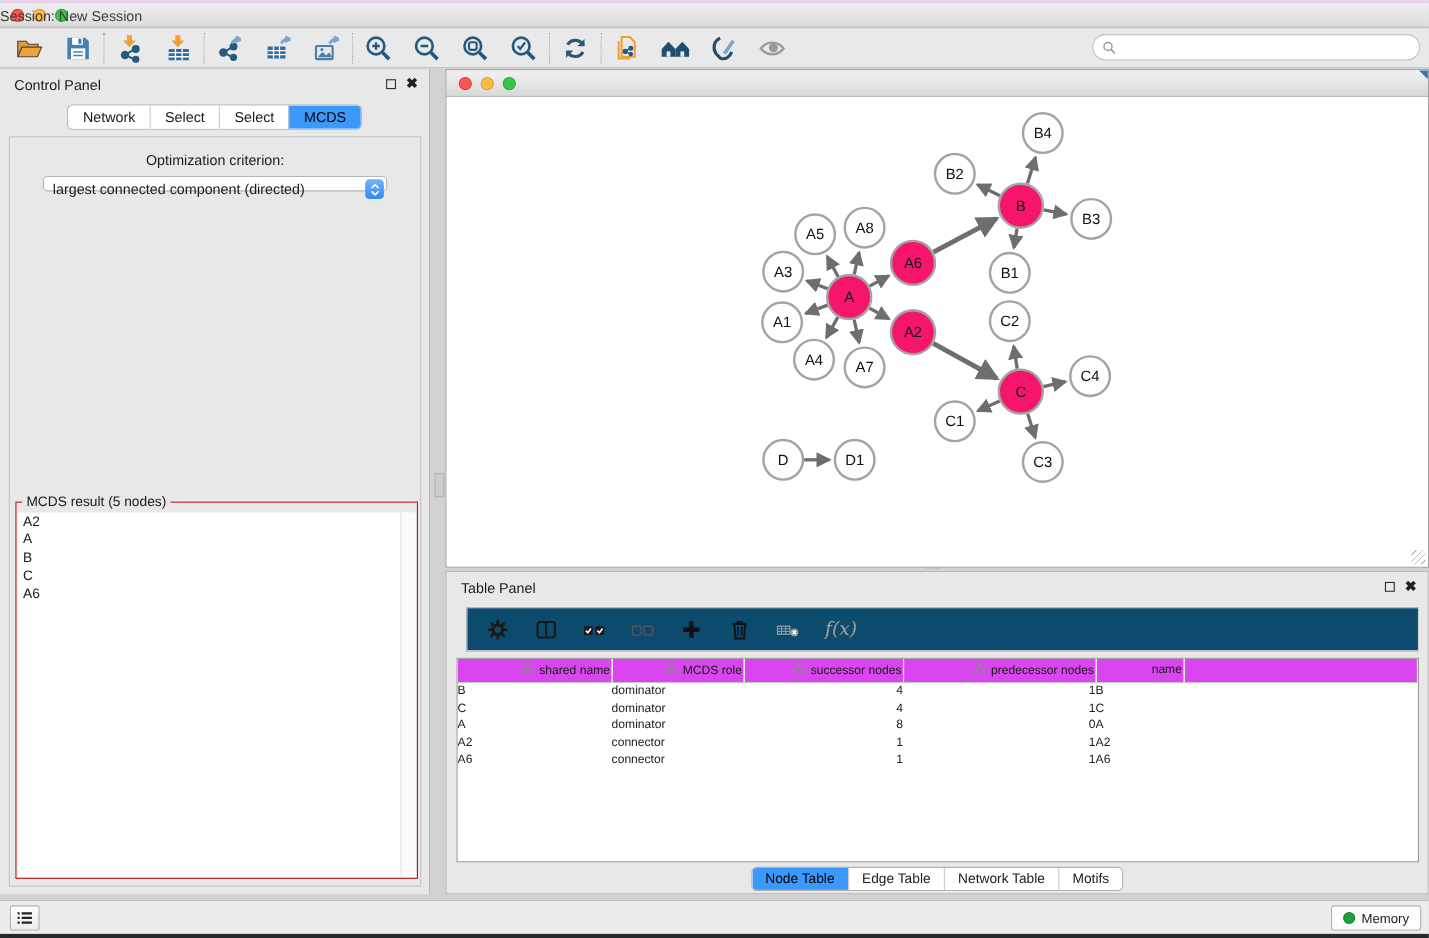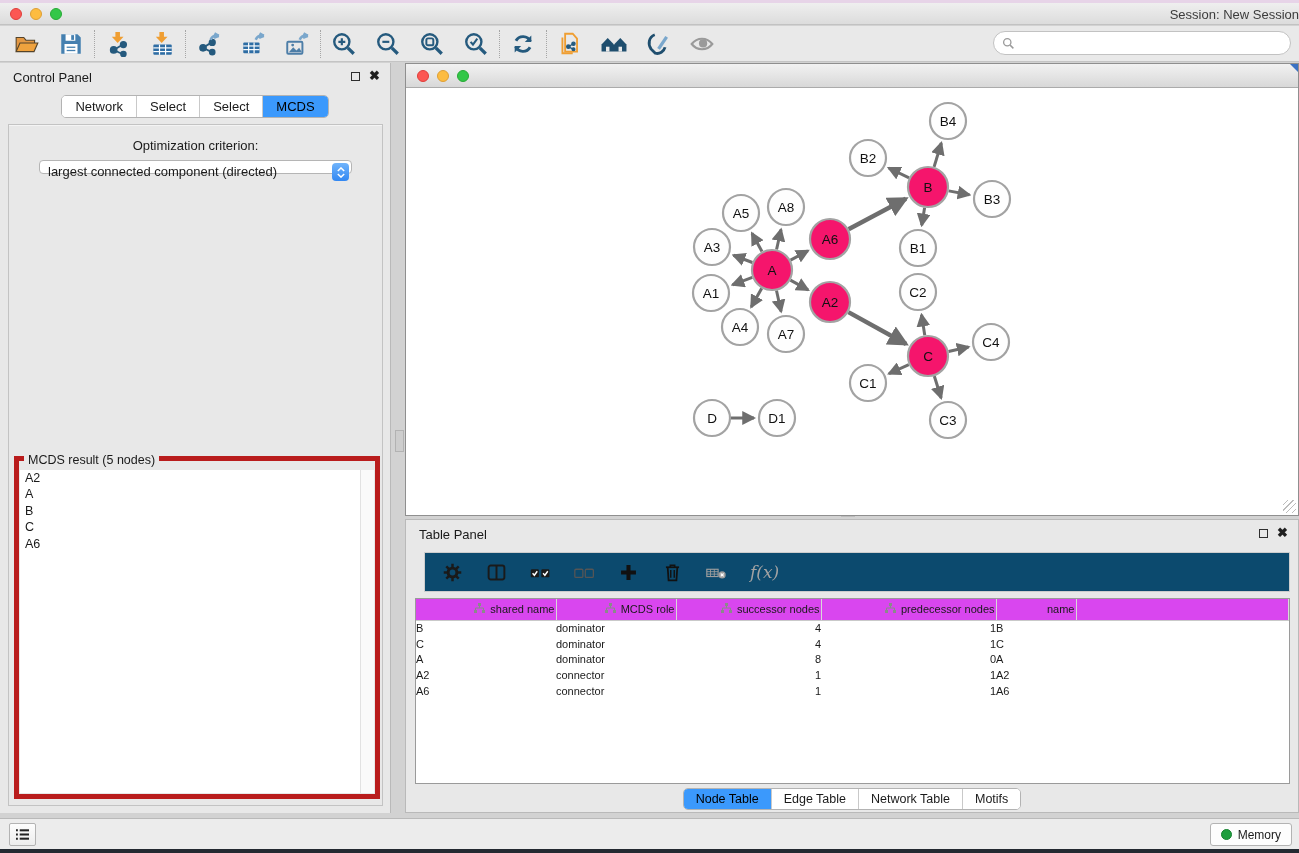--- a/index.html
+++ b/index.html
@@ -12,21 +12,21 @@
 
   
   .top-strip { position:absolute; top:0; left:0; right:0; height:3px; background:#e7d4e8; }
   .titlebar { position:absolute; top:3px; left:0; right:0; height:22px;
     background:linear-gradient(#efefef,#dcdcdc); border-bottom:1px solid #c2c2c2; }
   .lights { position:absolute; left:10px; top:5px; display:flex; gap:8px; }
   .light { width:12px; height:12px; border-radius:50%; }
   .light.red { background:#fc5753; border:1px solid #df3e3a; }
   .light.yellow { background:#fdbc40; border:1px solid #de9f34; }
   .light.green { background:#33c748; border:1px solid #27aa35; }
-  .app-title { position:absolute; left:0; right:0; top:4px; text-align:right; font-size:13px; color:#3c3c3c;margin-left:48px; }
+  .app-title { position:absolute; left:0; right:0; top:4px; text-align:left; font-size:13px; color:#3c3c3c; }
 
   .toolbar { position:absolute; top:26px; left:0; right:0; height:36px; background:#e9e9e9;
     border-bottom:1px solid #c4c4c4; display:flex; align-items:center; padding-left:5px; }
   .tb-btn { width:44px; height:32px; display:flex; align-items:center; justify-content:center; }
   .tb-btn svg { width:26px; height:26px; }
   .tb-sep { width:0; height:28px; border-left:1px dotted #a6a6a6; margin:0 1px; }
   .search-wrap { position:absolute; right:8px; top:5px; width:298px; height:24px; background:#fff;
     border:1px solid #c2c2c2; border-radius:12px; display:flex; align-items:center; padding-left:8px; }
   .search-wrap svg { width:13px; height:13px; margin-right:5px; flex:none; }
   .search-wrap input { border:none; outline:none; flex:1; font-size:12px; background:transparent; height:18px; }
@@ -54,21 +54,21 @@
     border:1px solid #b5b5b5; border-radius:4px; }
   .dd-text { font-size:13px; line-height:22px; padding-left:8px; }
   .dd-stepper { position:absolute; right:2px; top:2px; width:17px; height:18px; border-radius:4px;
     background:linear-gradient(#71b4fb,#3287f2); display:flex; flex-direction:column;
     align-items:center; justify-content:center; gap:1px; }
   .dd-stepper svg { width:8px; height:5px; }
   .btn-row { display:flex; justify-content:center; gap:15px; margin-top:12px; }
   .mac-btn { height:22px; padding:0 14px; font-size:13px; display:flex; align-items:center;
     background:linear-gradient(#ffffff,#f0f0f0); border:1px solid #afafaf; border-radius:5px; }
   .result-box { position:absolute; left:5px; right:2px; top:331px; bottom:6px;
-    border:5px solid #b91c1c;text-decoration:underline; }
+    border:1px solid #b91c1c;text-decoration:underline; }
   .result-legend { position:absolute; top:-8px; left:5px; background:#e8e8e8; padding:0 4px; font-size:12.5px; }
   .result-list { position:absolute; left:1px; right:1px; top:9px; bottom:1px; background:#fff; overflow:hidden; }
   .result-item { font-size:12.5px; line-height:16.4px; padding-left:5px; }
   .result-scroll { position:absolute; right:1px; top:9px; bottom:1px; width:14px;
     background:#fafafa; border-left:1px solid #e2e2e2; }
 
   
   .network-window { position:absolute; left:405px; top:1px; width:894px; height:453px;
     border:1px solid #8f8f8f; background:#fff; }
   .nw-titlebar { position:absolute; top:0; left:0; right:0; height:24px;

